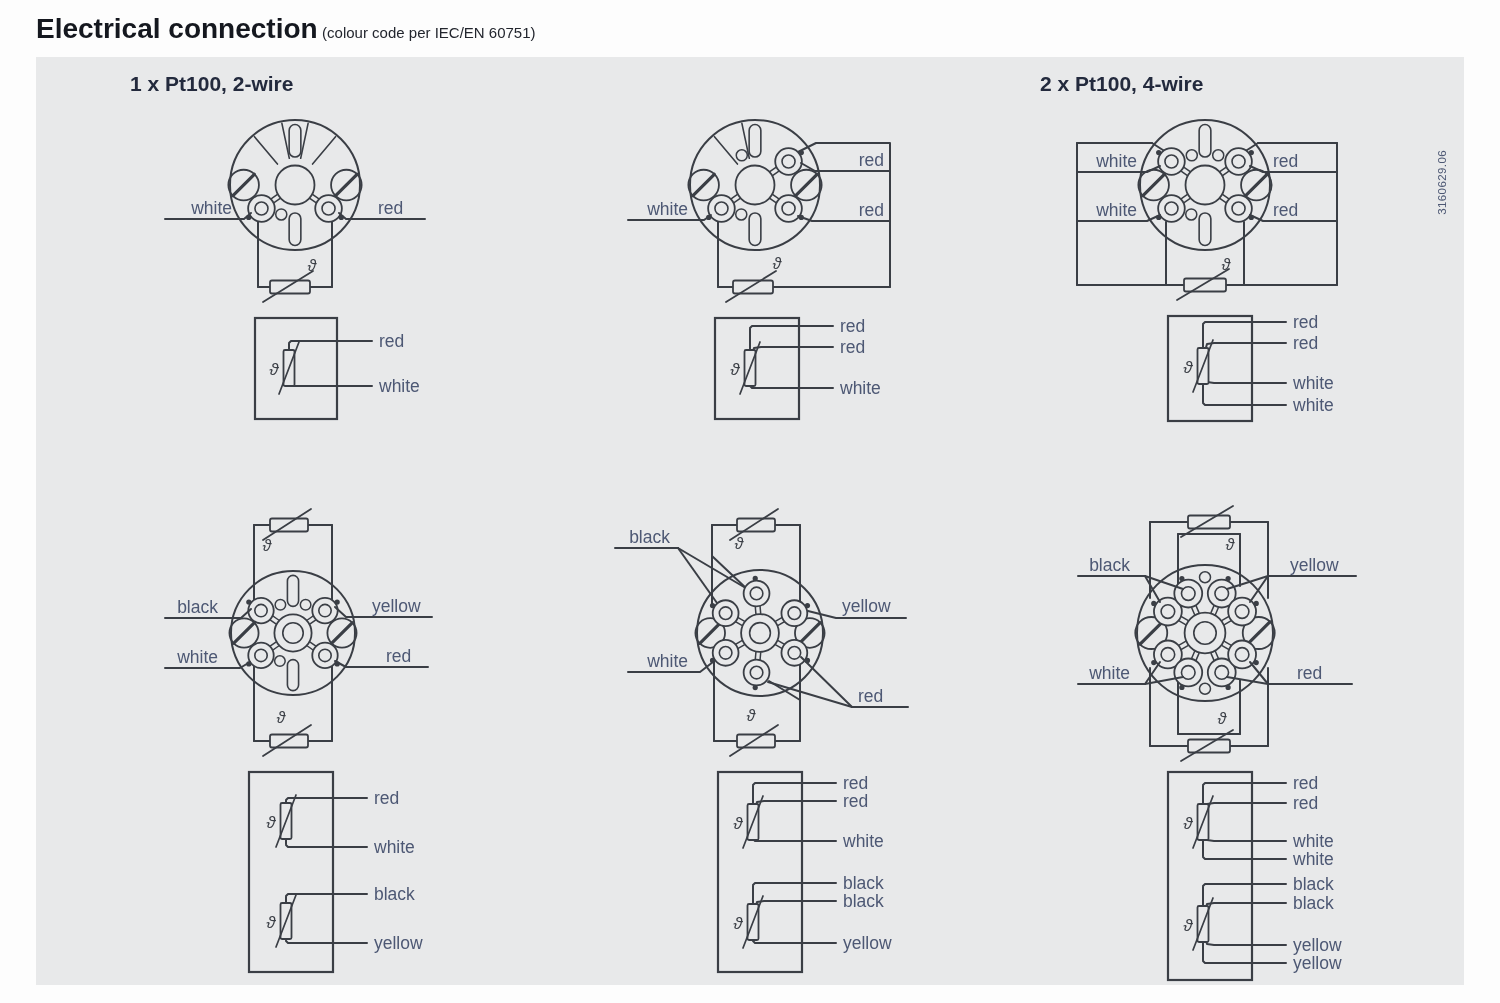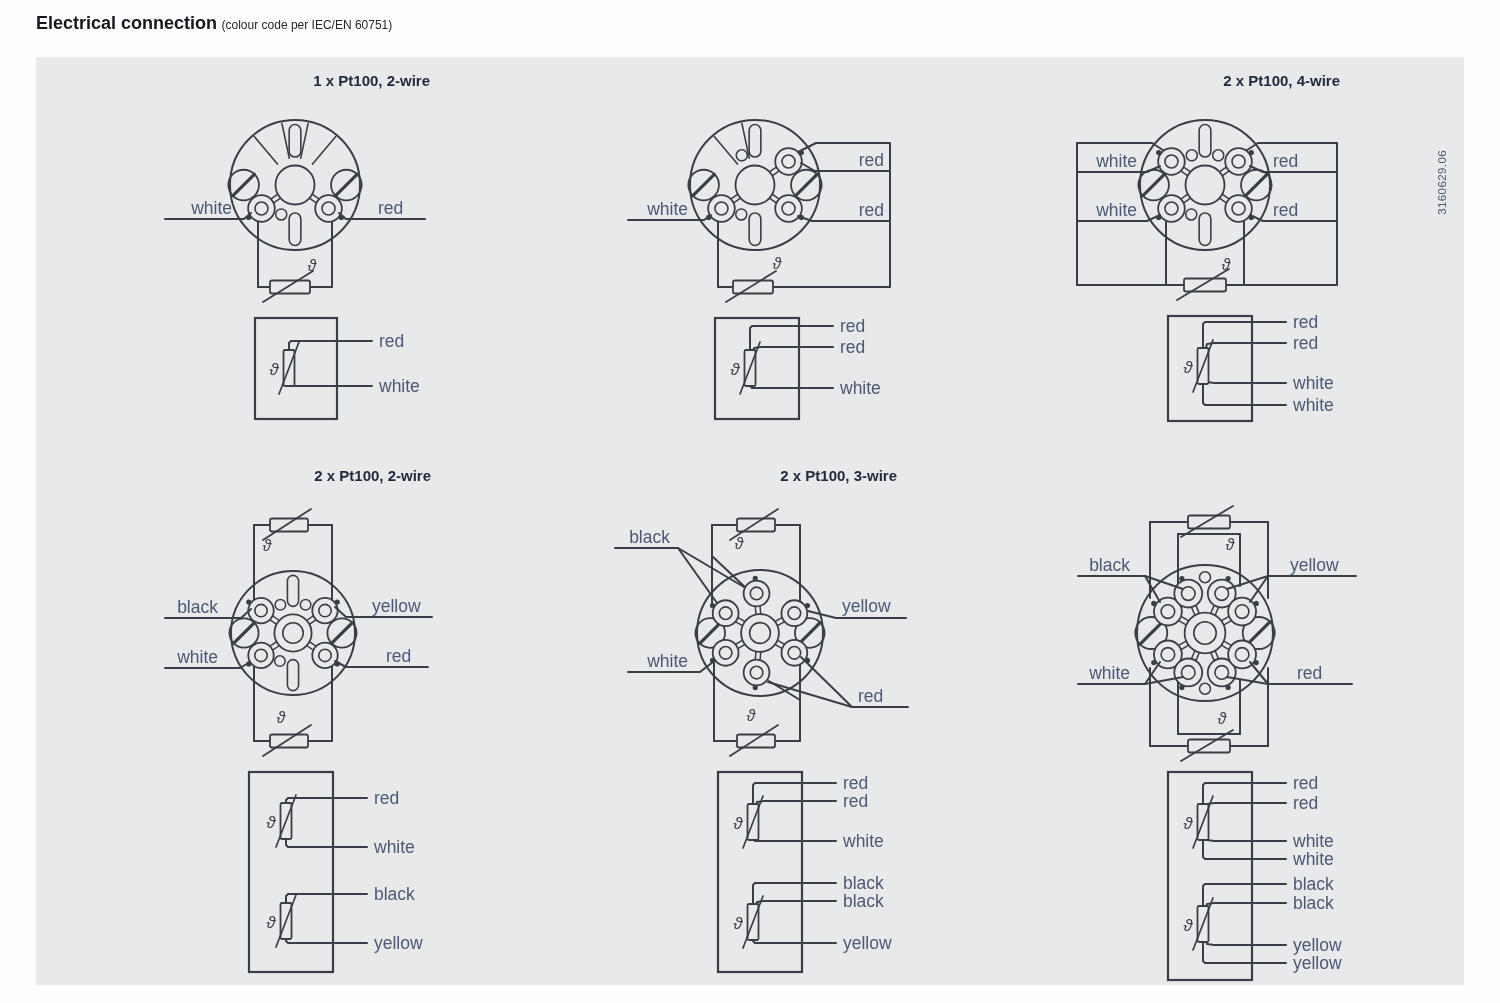--- a/index.html
+++ b/index.html
@@ -1,24 +1,24 @@
 <!DOCTYPE html>
 <html><head>
 <meta charset="utf-8">
 <style>
   html,body{margin:0;padding:0;background:#fdfdfd;}
   body{width:1500px;height:1003px;font-family:"Liberation Sans",sans-serif;overflow:hidden;position:relative;}
   #page{position:relative;width:1500px;height:1003px;}
   #title{position:absolute;left:36px;top:13px;white-space:nowrap;}
-  #title .main{font-weight:bold;font-size:18px;color:#15181f;text-align:center;}
-  #title .sub{font-weight:normal;font-size:12px;color:#23262e;}
+  #title .main{font-weight:bold;font-size:28px;color:#15181f;text-align:center;}
+  #title .sub{font-weight:normal;font-size:15px;color:#23262e;}
   #panel{position:absolute;left:36px;top:57px;width:1428px;height:928px;background:#e8e9ea;}
   #canvas{position:absolute;left:0;top:0;}
   svg text{font-family:"Liberation Sans",sans-serif;}
-  .heading{position:absolute;width:300px;text-align:right;font-size:15px;font-weight:bold;color:#232a3d;white-space:nowrap;}
+  .heading{position:absolute;width:300px;text-align:left;font-size:21px;font-weight:bold;color:#232a3d;white-space:nowrap;}
   #docnum{position:absolute;left:1436px;top:150px;writing-mode:vertical-rl;transform:rotate(180deg);font-size:11.5px;color:#4d5874;letter-spacing:.4px;}
 </style>
 </head>
 <body>
 
 <div id="page">
   <div id="title">
     <span class="main">Electrical connection</span>
     <span class="sub">(colour code per IEC/EN 60751)</span>
   </div>
@@ -447,18 +447,16 @@
         <polyline points="1203,961 1205,963 1286,963" fill="none" stroke="#3a3e45" stroke-width="2" stroke-linejoin="round" stroke-linecap="round"></polyline>
         <polyline points="1205,937 1207,944 1214,945 1286,945" fill="none" stroke="#3a3e45" stroke-width="2" stroke-linejoin="round" stroke-linecap="round"></polyline>
         <text x="1293" y="951" fill="#4d5874" font-size="17.5" text-anchor="start">yellow</text>
         <text x="1293" y="969" fill="#4d5874" font-size="17.5" text-anchor="start">yellow</text>
         <rect x="1197.5" y="906" width="11" height="36" rx="1.5" fill="#e8e9ea" stroke="#3a3e45" stroke-width="1.8"></rect>
         <line x1="1193" y1="950" x2="1213" y2="898" stroke="#3a3e45" stroke-width="1.7" stroke-linecap="round"></line>
         <text x="1188" y="931" fill="#3a3e45" font-size="17" text-anchor="middle" font-style="italic" font-family="DejaVu Sans, sans-serif">ϑ</text>
       </svg>
     <div class="heading" style="left:94px;top:15px">1 x Pt100, 2-wire</div>
     <div class="heading" style="left:1004px;top:15px">2 x Pt100, 4-wire</div>
-    <div class="heading" style="left:95px;top:410px">2 x Pt100, 2-wire</div>
-    <div class="heading" style="left:561px;top:410px">2 x Pt100, 3-wire</div>
   </div>
 
   <div id="docnum">3160629.06</div>
 </div>
 
 </body></html>

